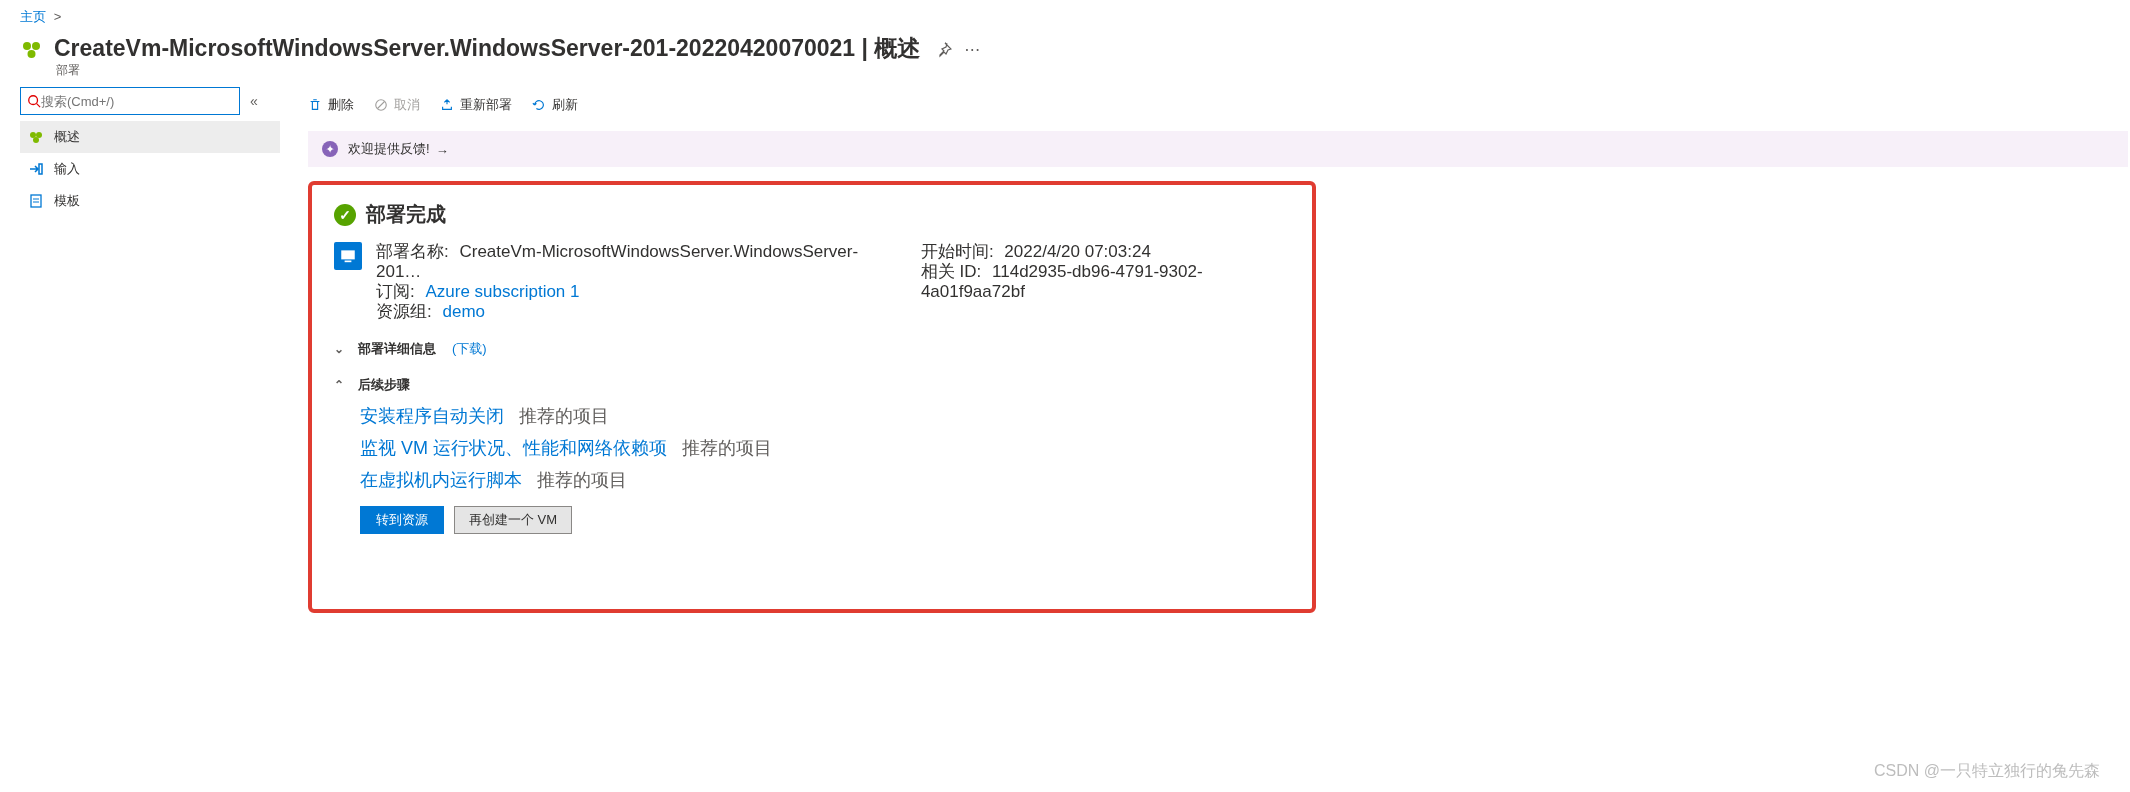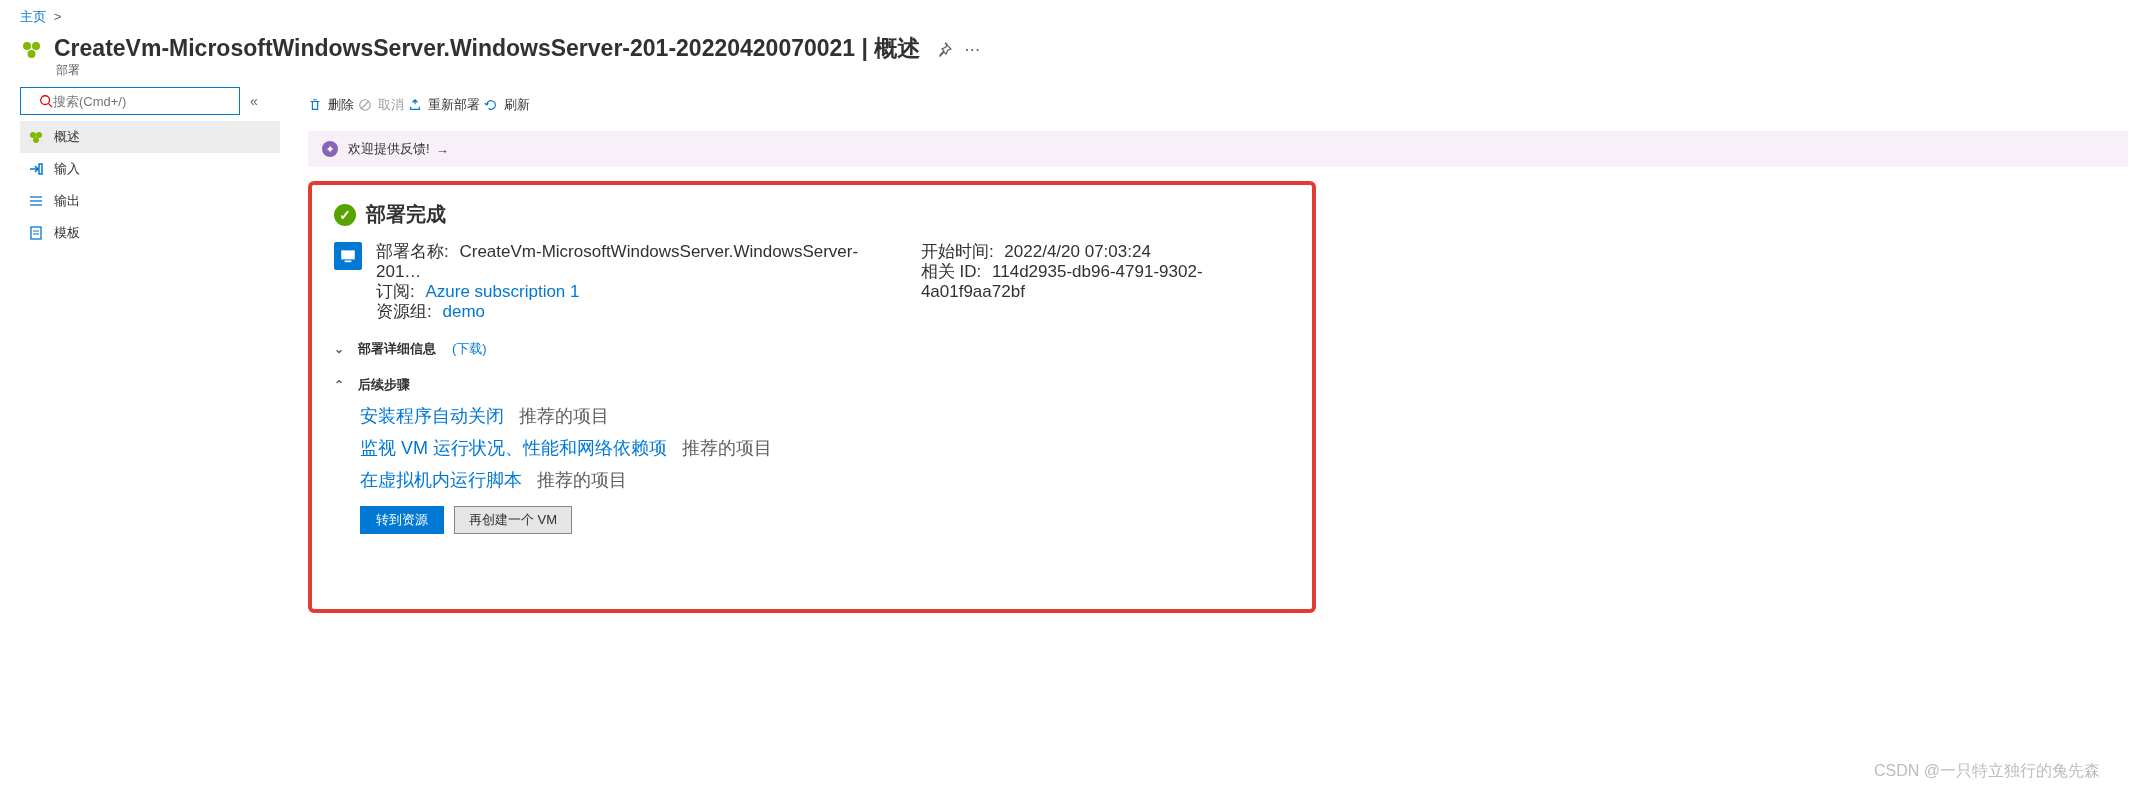--- a/index.html
+++ b/index.html
@@ -61,21 +61,21 @@
     width: 260px;
     flex-shrink: 0;
   }
   .search-row { display:flex; align-items:center; gap:10px; margin-bottom:6px;}
   .search-box {
     display: flex;
     align-items: center;
     border: 1px solid #0078d4;
     height: 28px;
     width: 220px;
-    padding: 0 18px;
+    padding: 0 6px;
     color: #605e5c;
   }
   .search-box input {
     border: none; outline: none; font-size: 13px; width: 100%;
     color: #605e5c;
   }
   .collapse-chevrons { color:#605e5c; font-size:14px; }
 
   .nav-item {
     display: flex;
@@ -92,21 +92,21 @@
 
   
   .main {
     flex: 1;
     padding-left: 28px;
     padding-top: 0;
   }
   .toolbar {
     display: flex;
     align-items: center;
-    gap: 4px;
+    gap: 20px;
     height: 36px;
     font-size: 13px;
     color: #323130;
   }
   .toolbar .tb-item { display:flex; align-items:center; gap:6px; cursor:pointer; }
   .toolbar .disabled { color:#a19f9d; cursor:default; }
 
   .feedback-bar {
     margin-top: 8px;
     background: #f7f0f9;
@@ -244,30 +244,20 @@
         <svg viewBox="0 0 16 16" width="16" height="16">
             <path d="M2 8h8M7 5l3 3-3 3" fill="none" stroke="#0078d4" stroke-width="1.5"></path>
             <rect x="11" y="3" width="3" height="10" fill="none" stroke="#0078d4" stroke-width="1.5"></rect>
           </svg>
       </span>
       <span>输入</span>
     </div>
     <div class="nav-item">
       <span class="nav-ico">
         <svg viewBox="0 0 16 16" width="16" height="16">
-            <line x1="2" y1="4" x2="14" y2="4" stroke="#0078d4" stroke-width="1.3"></line>
-            <line x1="2" y1="8" x2="14" y2="8" stroke="#0078d4" stroke-width="1.3"></line>
-            <line x1="2" y1="12" x2="14" y2="12" stroke="#0078d4" stroke-width="1.3"></line>
-          </svg>
-      </span>
-      <span>输出</span>
-    </div>
-    <div class="nav-item">
-      <span class="nav-ico">
-        <svg viewBox="0 0 16 16" width="16" height="16">
             <rect x="3" y="2" width="10" height="12" fill="none" stroke="#0078d4" stroke-width="1.3"></rect>
             <line x1="5" y1="6" x2="11" y2="6" stroke="#0078d4"></line>
             <line x1="5" y1="9" x2="11" y2="9" stroke="#0078d4"></line>
           </svg>
       </span>
       <span>模板</span>
     </div>
   </div>
 
   <div class="main">

